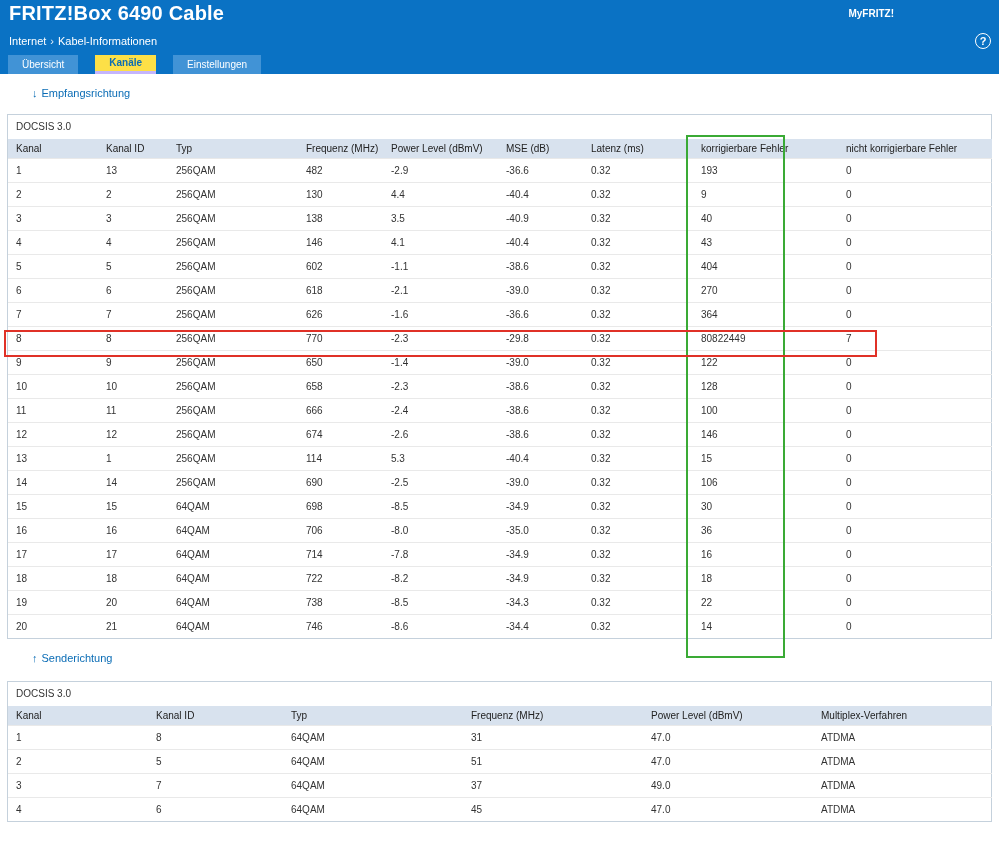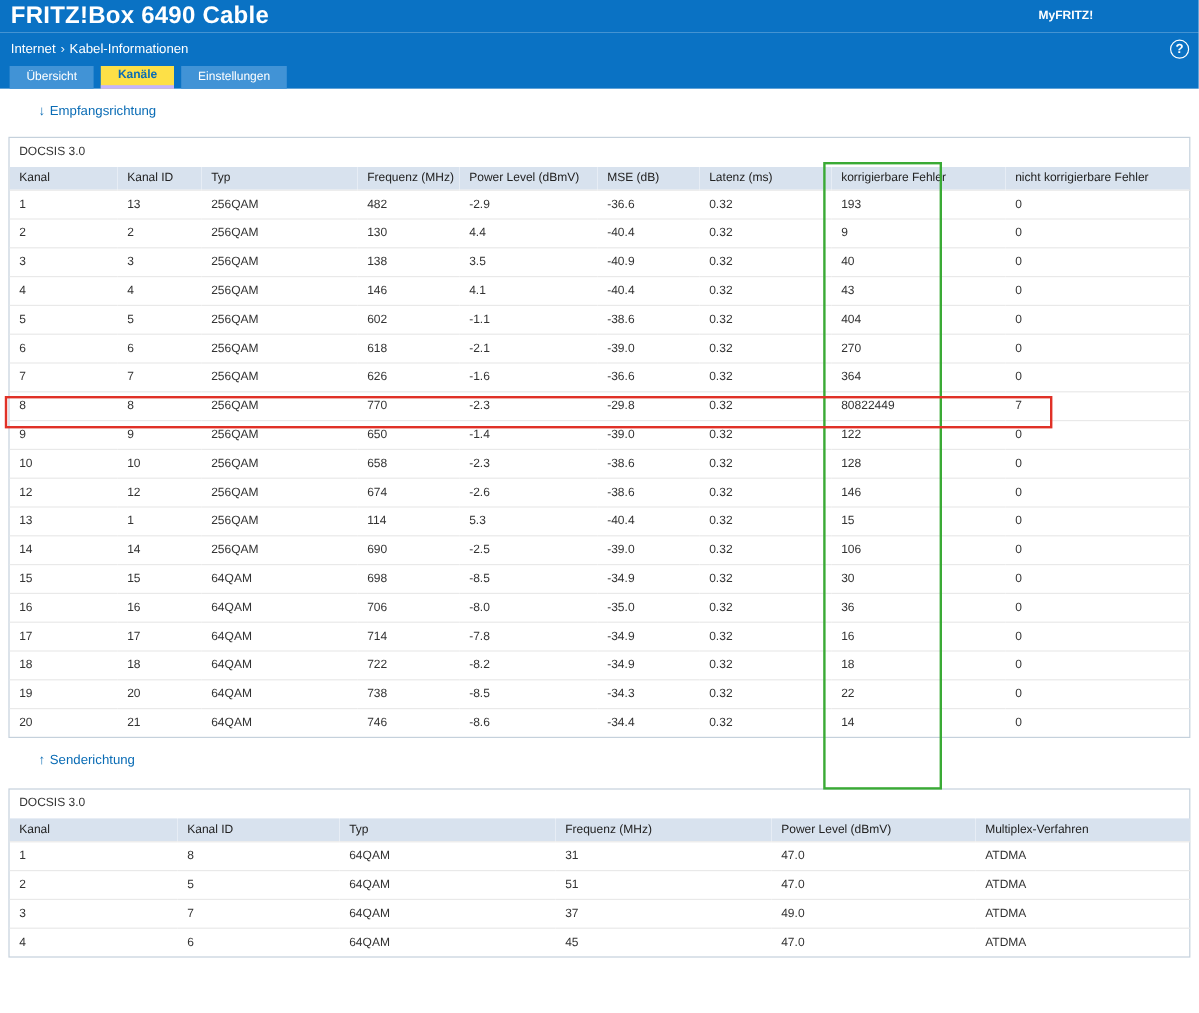--- a/index.html
+++ b/index.html
@@ -15,38 +15,38 @@
   
   .topbar {
     height: 27px; background: #0a72c4; color: #fff;
     position: relative;
   }
   .topbar .app-title {
     font-size: 20px; font-weight: bold; line-height: 27px; padding-left: 9px;
     letter-spacing: 0.2px;
   }
   .topbar .myfritz {
-    position: absolute; top: 0; right: 88px; line-height: 27px;
+    position: absolute; top: 0; right: 105px; line-height: 27px;
     font-size: 10px; font-weight: bold; color: #fff; cursor: pointer;
   }
   .crumbbar {
     height: 28px; background: #0a72c4; color: #fff; position: relative;
     font-size: 11px; line-height: 28px; padding-left: 9px;
   }
   .crumbbar .crumb-link { cursor: pointer; }
   .crumbbar .crumb-sep { margin: 0 4px; opacity: 0.9; }
   .help-icon {
     position: absolute; top: 6px; right: 8px;
     width: 16px; height: 16px; border: 1px solid #fff; border-radius: 50%;
     text-align: center; line-height: 14px; font-size: 11px; font-weight: bold;
     color: #fff; cursor: pointer;
   }
   .tabbar {
     height: 19px; background: #0a72c4;
-    display: flex; gap: 6px; padding-left: 8px;
+    display: flex; gap: 17px; padding-left: 8px;
   }
   .tab {
     background: #4193d6; color: #fff;
     font-size: 10px; line-height: 19px; padding: 0 14px;
     cursor: pointer; white-space: nowrap;
   }
   .tab.active {
     background: #fde047; color: #0a6cb5; font-weight: bold;
     line-height: 16px; border-bottom: 3px solid #c4b5fd;
   }
@@ -248,20 +248,31 @@
             <td>10</td>
             <td>256QAM</td>
             <td>658</td>
             <td>-2.3</td>
             <td>-38.6</td>
             <td>0.32</td>
             <td>128</td>
             <td>0</td>
           </tr>
           <tr>
+            <td>11</td>
+            <td>11</td>
+            <td>256QAM</td>
+            <td>666</td>
+            <td>-2.4</td>
+            <td>-38.6</td>
+            <td>0.32</td>
+            <td>100</td>
+            <td>0</td>
+          </tr>
+          <tr>
             <td>12</td>
             <td>12</td>
             <td>256QAM</td>
             <td>674</td>
             <td>-2.6</td>
             <td>-38.6</td>
             <td>0.32</td>
             <td>146</td>
             <td>0</td>
           </tr>

